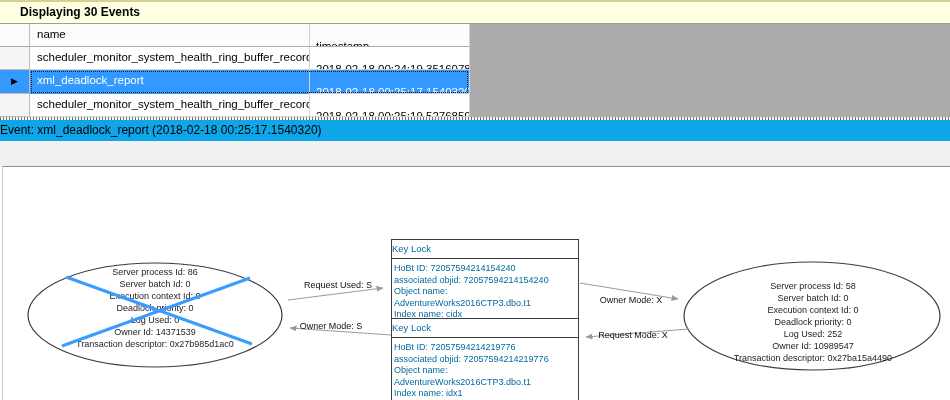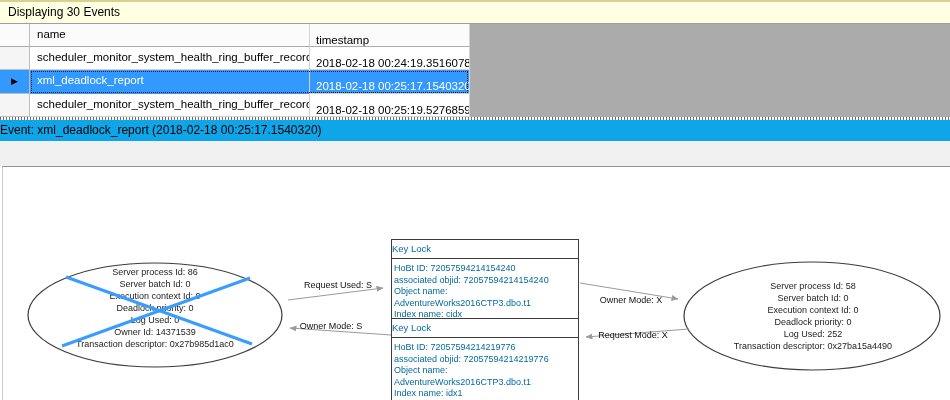--- a/index.html
+++ b/index.html
@@ -5,31 +5,31 @@
   html,body{margin:0;padding:0;background:#fff;}
   #root{
     position:relative;width:950px;height:400px;overflow:hidden;
     font-family:"Liberation Sans","DejaVu Sans",sans-serif;
     background:#fff;color:#000;
   }
   
   .info-bar{
     position:absolute;left:0;top:0;width:950px;height:24px;box-sizing:border-box;
     background:#FFFFE1;border-top:2px solid #D8D093;border-bottom:1px solid #9E9E9E;
-    font-size:12px;line-height:20px;padding-left:8px;color:#000;
+    font-size:12px;line-height:20px;padding-left:20px;color:#000;font-weight:bold;
   }
   
   .grid{position:absolute;left:0;top:24px;width:950px;height:93px;background:#ABABAB;}
   .grid-row{position:absolute;left:0;display:flex;width:470px;}
   .cell{box-sizing:border-box;border-right:1px solid #D2D2D2;border-bottom:1px solid #D2D2D2;
         font-size:11.5px;overflow:hidden;white-space:nowrap;background:#fff;}
   .rh{width:30px;background:#F5F5F5;border-right:1px solid #BDBDBD;border-bottom:1px solid #BDBDBD;
       display:flex;align-items:center;justify-content:center;}
   .c-name{width:280px;padding:4px 0 0 7px;}
-  .c-ts{width:160px;padding:10px 0 0 6px;}
+  .c-ts{width:160px;padding:16px 0 0 6px;}
   .hdr .cell{background:#FBFBFB;border-bottom:1px solid #ABABAB;}
   .row-sel .cell{background:#3399FF;color:#fff;}
   .sel-outline{position:absolute;left:30px;top:0;width:439px;height:100%;
       outline:1px dotted #1a1a1a;outline-offset:-2px;pointer-events:none;}
   .cur-arrow{font-size:9px;color:#000;line-height:1;}
   
   .splitter{position:absolute;left:0;top:117px;width:950px;height:3px;
       background:repeating-linear-gradient(90deg,#6f6f6f 0 1px,#fdfdfd 1px 3px);}
   
   .event-bar{position:absolute;left:0;top:120px;width:950px;height:21px;box-sizing:border-box;
@@ -128,20 +128,21 @@
     <div>Log Used: 0</div>
     <div>Owner Id: 14371539</div>
     <div>Transaction descriptor: 0x27b985d1ac0</div>
   </div>
   <div class="proc-text" style="left:694px;top:268px;width:238px;margin-top:12px;">
     <div>Server process Id: 58</div>
     <div>Server batch Id: 0</div>
     <div>Execution context Id: 0</div>
     <div>Deadlock priority: 0</div>
     <div>Log Used: 252</div>
+    <div>Owner Id: 10989547</div>
     <div>Transaction descriptor: 0x27ba15a4490</div>
   </div>
 
   <div class="res-box" style="left:391px;top:239px;">
     <div class="res-title">Key Lock</div>
     <div class="res-body">
       <div>HoBt ID: 72057594214154240</div>
       <div>associated objid: 72057594214154240</div>
       <div>Object name: AdventureWorks2016CTP3.dbo.t1</div>
       <div>Index name: cidx</div>

